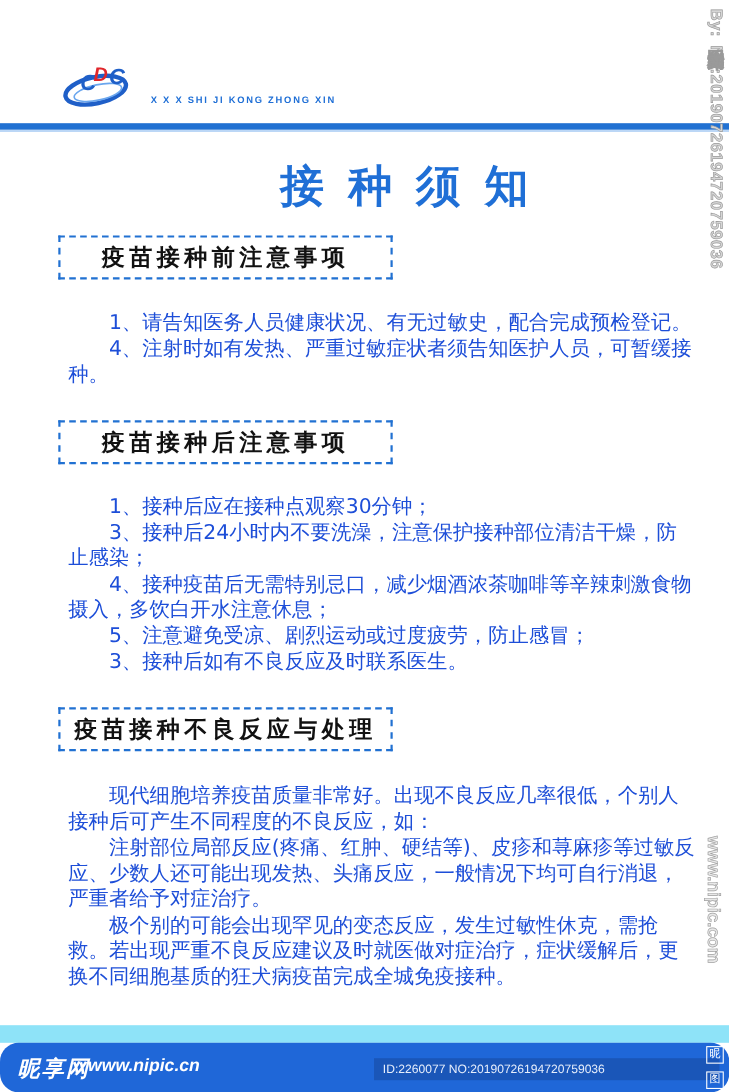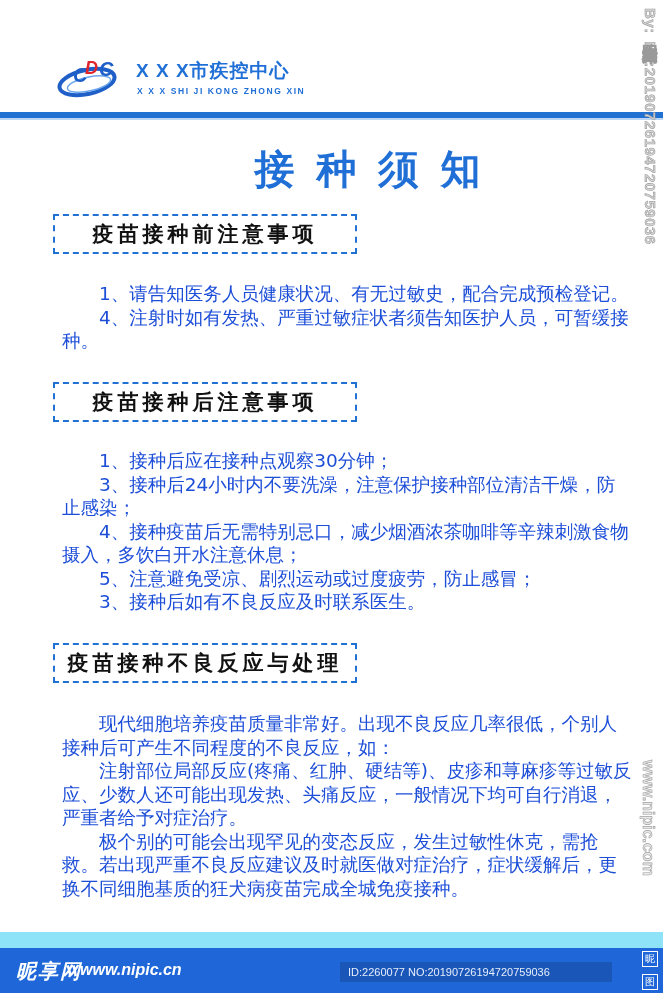--- a/index.html
+++ b/index.html
@@ -49,33 +49,33 @@
       font-family: "Liberation Sans", sans-serif;
     }
     .watermark-site {
       position: absolute; right: 6px; top: 760px;
       writing-mode: vertical-rl;
       font-size: 16px; font-weight: bold; color: #e8e8e8;
       -webkit-text-stroke: 0.6px #a0a0a0;
       font-family: "Liberation Sans", sans-serif;
     }
     .footer-light { position: absolute; left: 0; top: 932px; width: 663px; height: 16px; background: #8ee3f8; }
-    .footer { position: absolute; left: 0; top: 948px; width: 663px; height: 45px; background: #1f67d8; }
+    .footer { position: absolute; left: 0; top: 948px; width: 663px; height: 45px; background: #1f67d8; border-radius: 17px; }
     .footer-brand {
       position: absolute; left: 16px; top: 10px;
       font-size: 20px; font-weight: bold; font-style: italic; color: #fff;
       letter-spacing: 2px;
     }
     .footer-url {
       position: absolute; left: 80px; top: 13px;
       font-size: 16px; font-weight: bold; font-style: italic; color: #fff;
       font-family: "Liberation Sans", sans-serif;
     }
     .footer-id {
-      position: absolute; left: 340px; top: 14px; height: 20px; width: 272px;
+      position: absolute; left: 340px; top: 14px; height: 20px; width: 314px;
       background: #1a56b8; color: #e6eefc; font-size: 11px; line-height: 20px;
       padding-left: 8px; box-sizing: border-box;
       font-family: "Liberation Sans", sans-serif;
     }
     .footer-badge {
       position: absolute; right: 4px; top: 0; width: 18px; height: 45px;
       display: flex; flex-direction: column; align-items: center; justify-content: space-around;
     }
     .footer-badge span {
       display: block; width: 16px; height: 16px; border: 1.5px solid #fff; box-sizing: border-box;
@@ -86,21 +86,20 @@
 <body>
 
 <div class="header">
   <svg class="logo" viewBox="0 0 72 46">
     <ellipse cx="32" cy="30" rx="28" ry="12" fill="none" stroke="#1f5fc8" stroke-width="4" transform="rotate(-12 32 30)"></ellipse>
     <ellipse cx="34" cy="32" rx="22" ry="7" fill="none" stroke="#6aa6ee" stroke-width="1.5" transform="rotate(-12 34 32)"></ellipse>
     <text x="18" y="30" font-size="20" font-weight="bold" font-style="italic" fill="#1f5fc8" font-family="Liberation Sans, sans-serif">C</text>
     <text x="30" y="22" font-size="18" font-weight="bold" font-style="italic" fill="#e0262b" font-family="Liberation Sans, sans-serif">D</text>
     <text x="44" y="24" font-size="20" font-weight="bold" font-style="italic" fill="#1f5fc8" font-family="Liberation Sans, sans-serif">C</text>
   </svg>
-  <div class="org-name">X X X市疾控中心</div>
   <div class="org-pinyin">X X X SHI JI KONG ZHONG XIN</div>
 </div>
 <div class="top-rule"></div>
 <div class="top-rule-light"></div>
 
 <div class="title">接种须知</div>
 
 <div class="section-box" style="top:214px; width:304px;">
   <span>疫苗接种前注意事项</span>
 </div>

